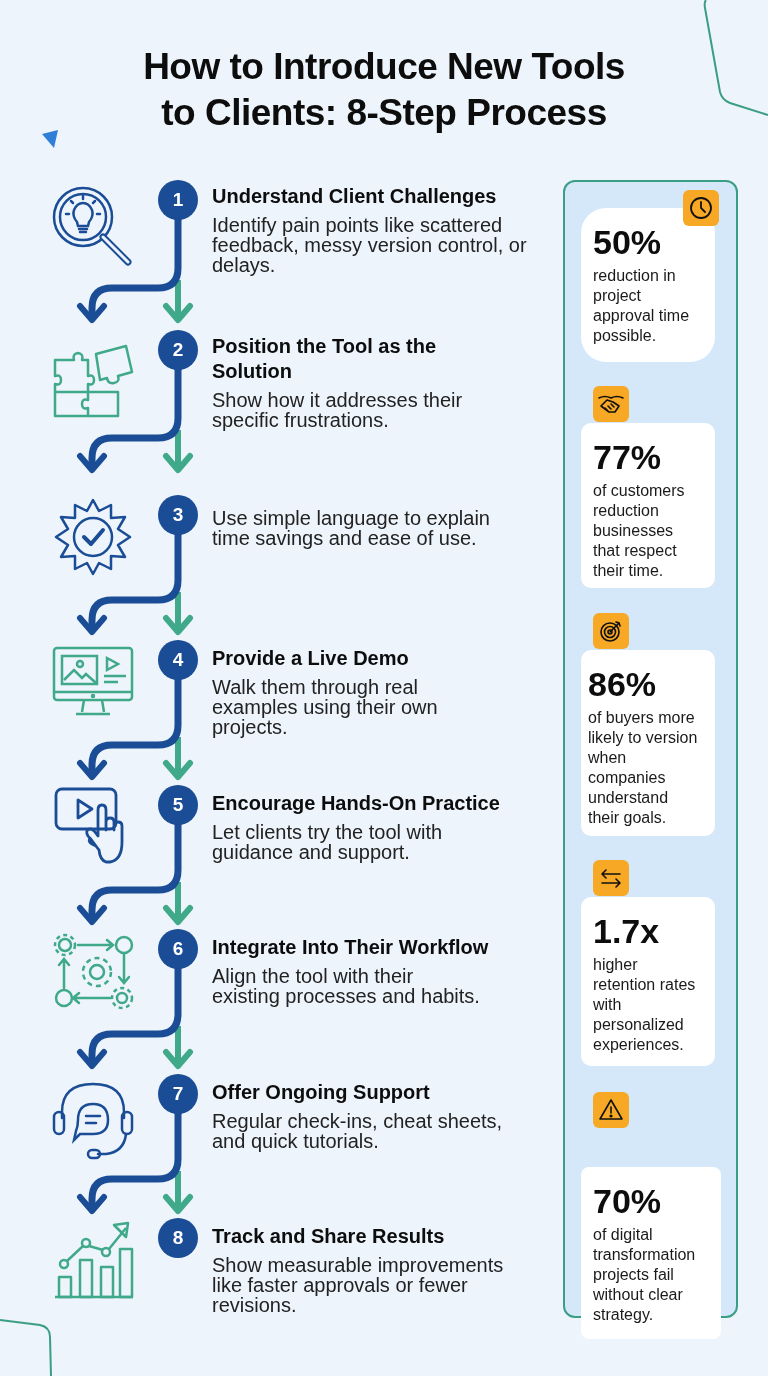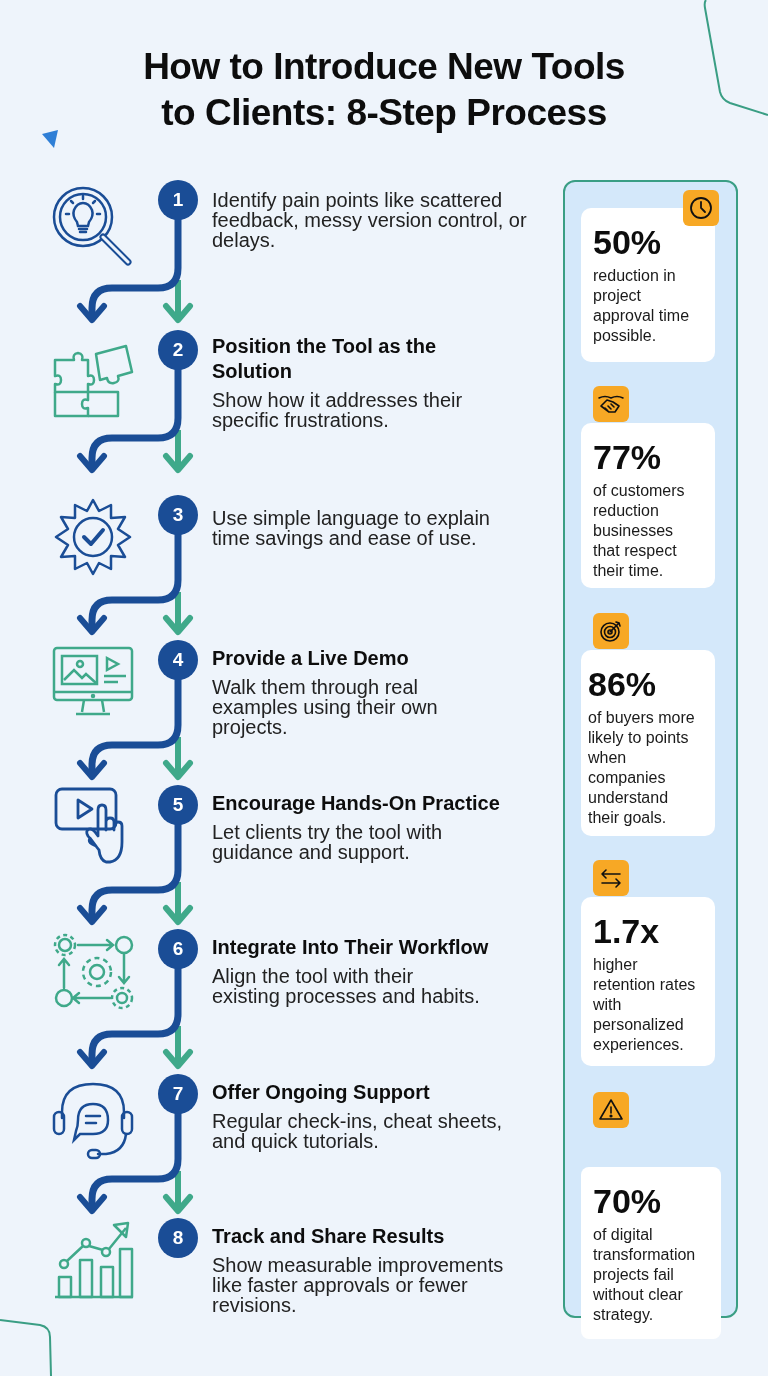--- a/index.html
+++ b/index.html
@@ -81,20 +81,21 @@
 <div class="step-num" style="left:158px;top:180px;">1</div>
 <div class="step-num" style="left:158px;top:330px;">2</div>
 <div class="step-num" style="left:158px;top:495px;">3</div>
 <div class="step-num" style="left:158px;top:640px;">4</div>
 <div class="step-num" style="left:158px;top:785px;">5</div>
 <div class="step-num" style="left:158px;top:929px;">6</div>
 <div class="step-num" style="left:158px;top:1074px;">7</div>
 <div class="step-num" style="left:158px;top:1218px;">8</div>
 
 <div class="step-text" style="top:184px;">
+  <div class="step-title">Understand Client Challenges</div>
   <div class="step-desc">Identify pain points like scattered feedback, messy version control, or delays.</div>
 </div>
 <div class="step-text" style="top:334px;">
   <div class="step-title" style="width:260px;">Position the Tool as the Solution</div>
   <div class="step-desc" style="width:300px;">Show how it addresses their specific frustrations.</div>
 </div>
 <div class="step-text" style="top:502px;">
   <div class="step-desc" style="width:300px;">Use simple language to explain time savings and ease of use.</div>
 </div>
 <div class="step-text" style="top:646px;">
@@ -185,21 +186,21 @@
   <rect x="66" y="29" width="12" height="48"></rect>
   <circle cx="10" cy="44" r="4"></circle>
     <circle cx="32" cy="23" r="4"></circle>
     <circle cx="52" cy="32" r="4"></circle>
   <path d="M13 41 L29 26 M35 26 L49 30 M55 29 L72 8"></path>
   <path d="M60 5 L74 3 L72 17 Z"></path>
 </svg>
 
 <div class="stats-panel"></div>
 
-<div class="stat-card" style="left:581px;top:208px;width:134px;height:154px;">
+<div class="stat-card" style="left:581px;top:208px;width:134px;height:154px;border-radius:25px;">
   <div class="stat-value">50%</div>
   <div class="stat-desc">reduction in project approval time possible.</div>
 </div>
 <div class="stat-badge" style="left:683px;top:190px;">
   <svg width="24" height="24" viewBox="0 0 24 24" fill="none" stroke="#111" stroke-width="1.8" stroke-linecap="round">
       <circle cx="12" cy="12" r="10"></circle>
       <path d="M12 6 L12 12 L16 16"></path>
     </svg>
 </div>
 
@@ -210,21 +211,21 @@
 <div class="stat-badge" style="left:593px;top:386px;">
   <svg width="28" height="24" viewBox="0 0 28 24" fill="none" stroke="#111" stroke-width="1.6" stroke-linecap="round" stroke-linejoin="round">
       <path d="M2 6 Q8 3 14 6 Q20 3 26 6"></path>
       <path d="M4 14 L10 8 L16 10 L22 14 L18 20 L12 20 Z"></path>
       <path d="M8 16 L10 18 M11 14 L14 17 M14 12 L17 15"></path>
     </svg>
 </div>
 
 <div class="stat-card" style="left:581px;top:650px;width:134px;height:186px;padding-left:7px;">
   <div class="stat-value">86%</div>
-  <div class="stat-desc">of buyers more likely to points when companies understand their goals.</div>
+  <div class="stat-desc">of buyers more likely to version when companies understand their goals.</div>
 </div>
 <div class="stat-badge" style="left:593px;top:613px;">
   <svg width="24" height="24" viewBox="0 0 24 24" fill="none" stroke="#111" stroke-width="1.6" stroke-linecap="round">
       <circle cx="11" cy="13" r="9"></circle>
       <circle cx="11" cy="13" r="5.5"></circle>
       <circle cx="11" cy="13" r="2"></circle>
       <path d="M11 13 L20 4 M17 3 L20 4 L21 7"></path>
     </svg>
 </div>
 

